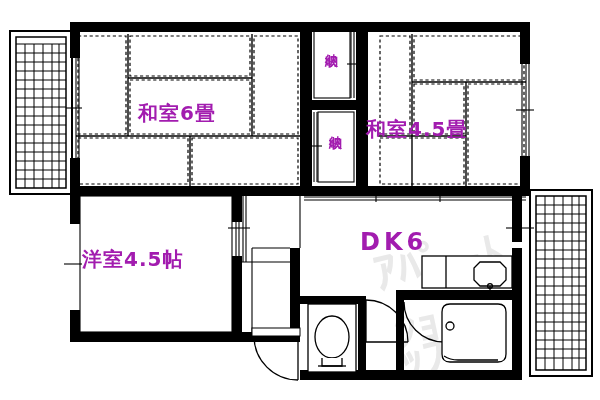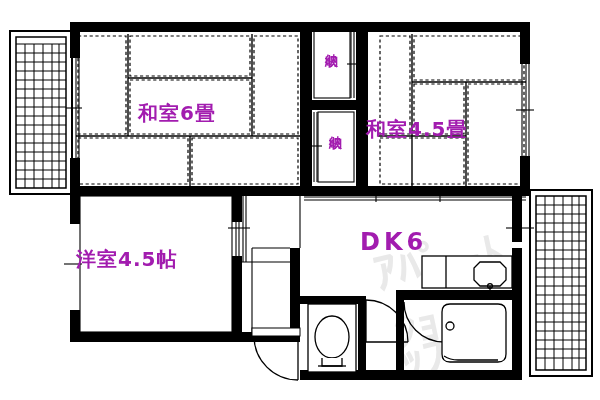--- a/index.html
+++ b/index.html
@@ -251,21 +251,21 @@
       <line x1="404" y1="296" x2="512" y2="296"></line>
       <line x1="300" y1="378" x2="512" y2="378"></line>
     </g>
 
   </svg>
 
   <div class="lbl lbl-room" style="left:138px;top:100px;">和室6畳</div>
 
   <div class="lbl lbl-room" style="left:366px;top:116px;">和室4.5畳</div>
 
-  <div class="lbl lbl-room" style="left:76px;top:246px;">洋室4.5帖</div>
+  <div class="lbl lbl-room" style="left:82px;top:246px;">洋室4.5帖</div>
 
   <div class="lbl lbl-dk" style="left:360px;top:228px;">DK6</div>
 
   <div class="lbl lbl-closet" style="left:325px;top:44px;">収納</div>
 
   <div class="lbl lbl-closet" style="left:329px;top:126px;">収納</div>
 
 </div>
 
 </body></html>

